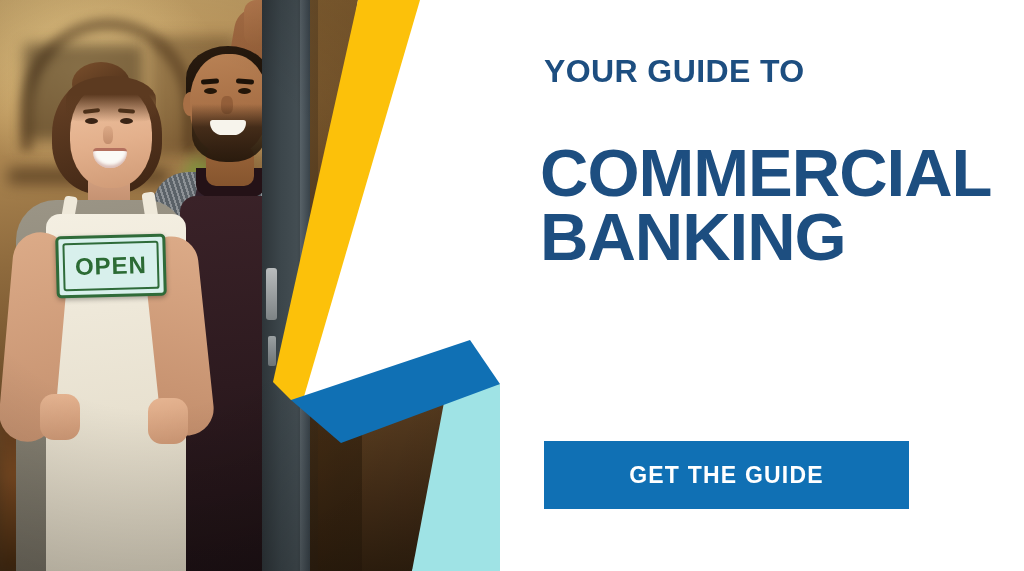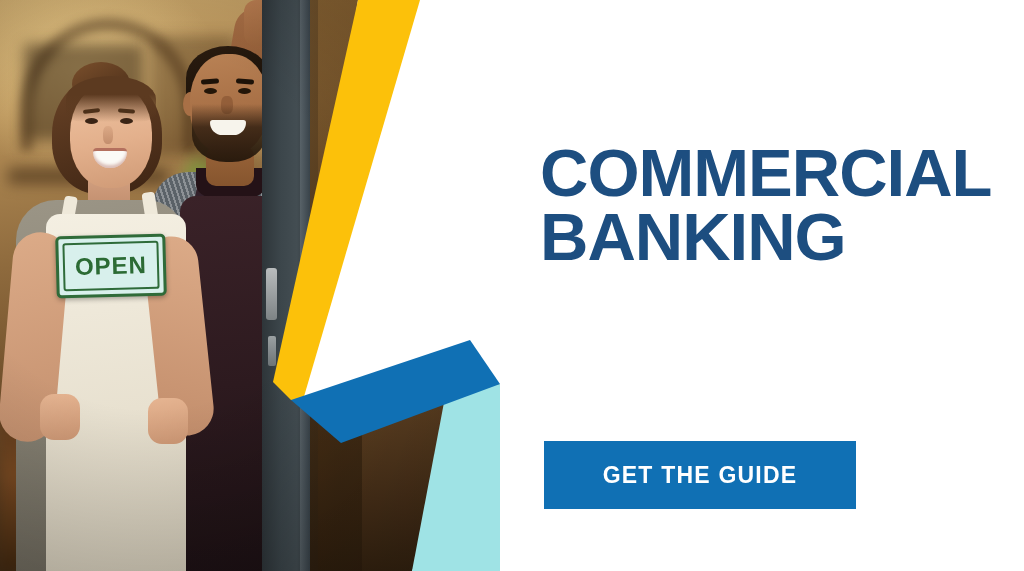--- a/index.html
+++ b/index.html
@@ -368,21 +368,21 @@
     left: 1px; top: 230px;
     width: 450px;
     font-size: 27.5px;
     font-weight: normal;
     color: #1d4e80;
     line-height: 1.36;
   }
   .cta-button {
     position: absolute;
     left: 0; top: 441px;
-    width: 312px;
+    width: 365px;
     height: 68px;
     background: #1070b4;
     border: none;
     color: #ffffff;
     font-family: "Liberation Sans", sans-serif;
     font-size: 23px;
     font-weight: bold;
     letter-spacing: 1.2px;
     cursor: pointer;
     display: flex;
@@ -474,20 +474,21 @@
       <polygon points="358,0 420,0 303,400 291,400 273,382" fill="#fcc10a"></polygon>
 
       <polygon points="500,384 500,571 412,571 446,392" fill="#9fe3e5"></polygon>
 
       <polygon points="470,340 500,384 341,443 291,400" fill="#1070b4"></polygon>
     </svg>
   </div>
 
   <div class="content">
 
+    <div class="eyebrow">YOUR GUIDE TO</div>
 
     <h1 class="headline">
       <span>COMMERCIAL</span>
       <span class="line2">BANKING</span>
     </h1>
 
 
     <button class="cta-button">GET THE GUIDE</button>
   </div>
 

